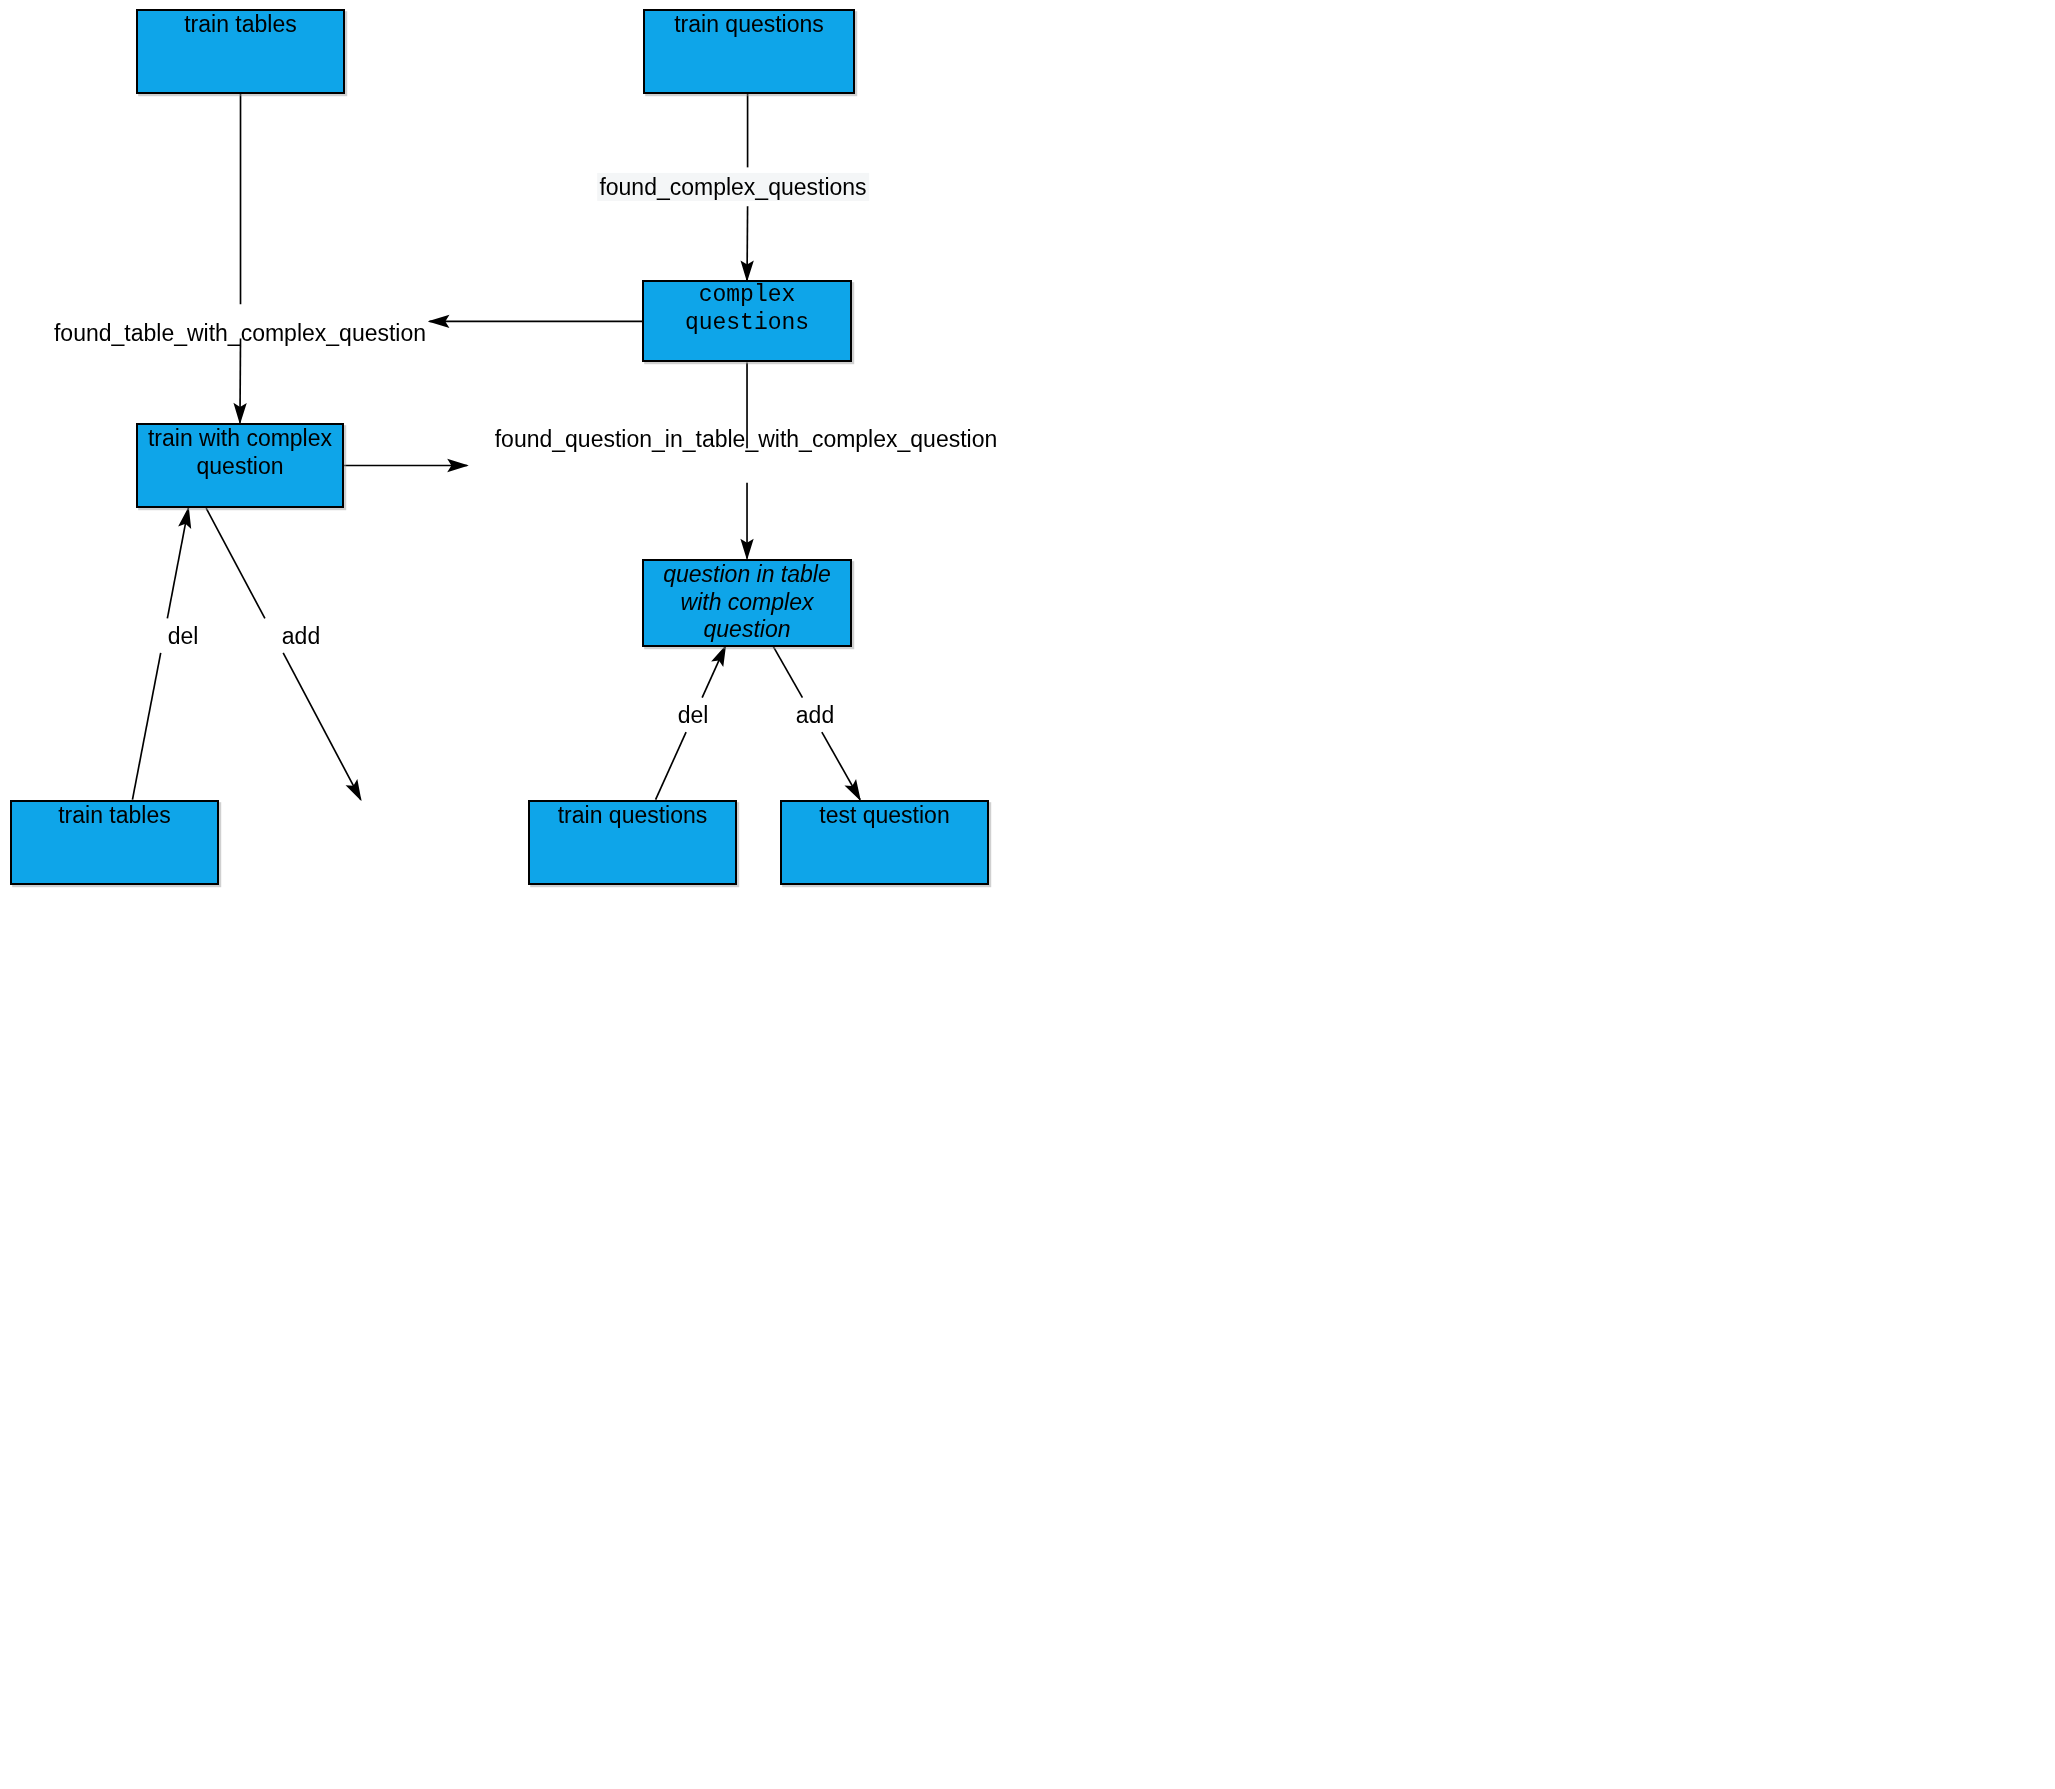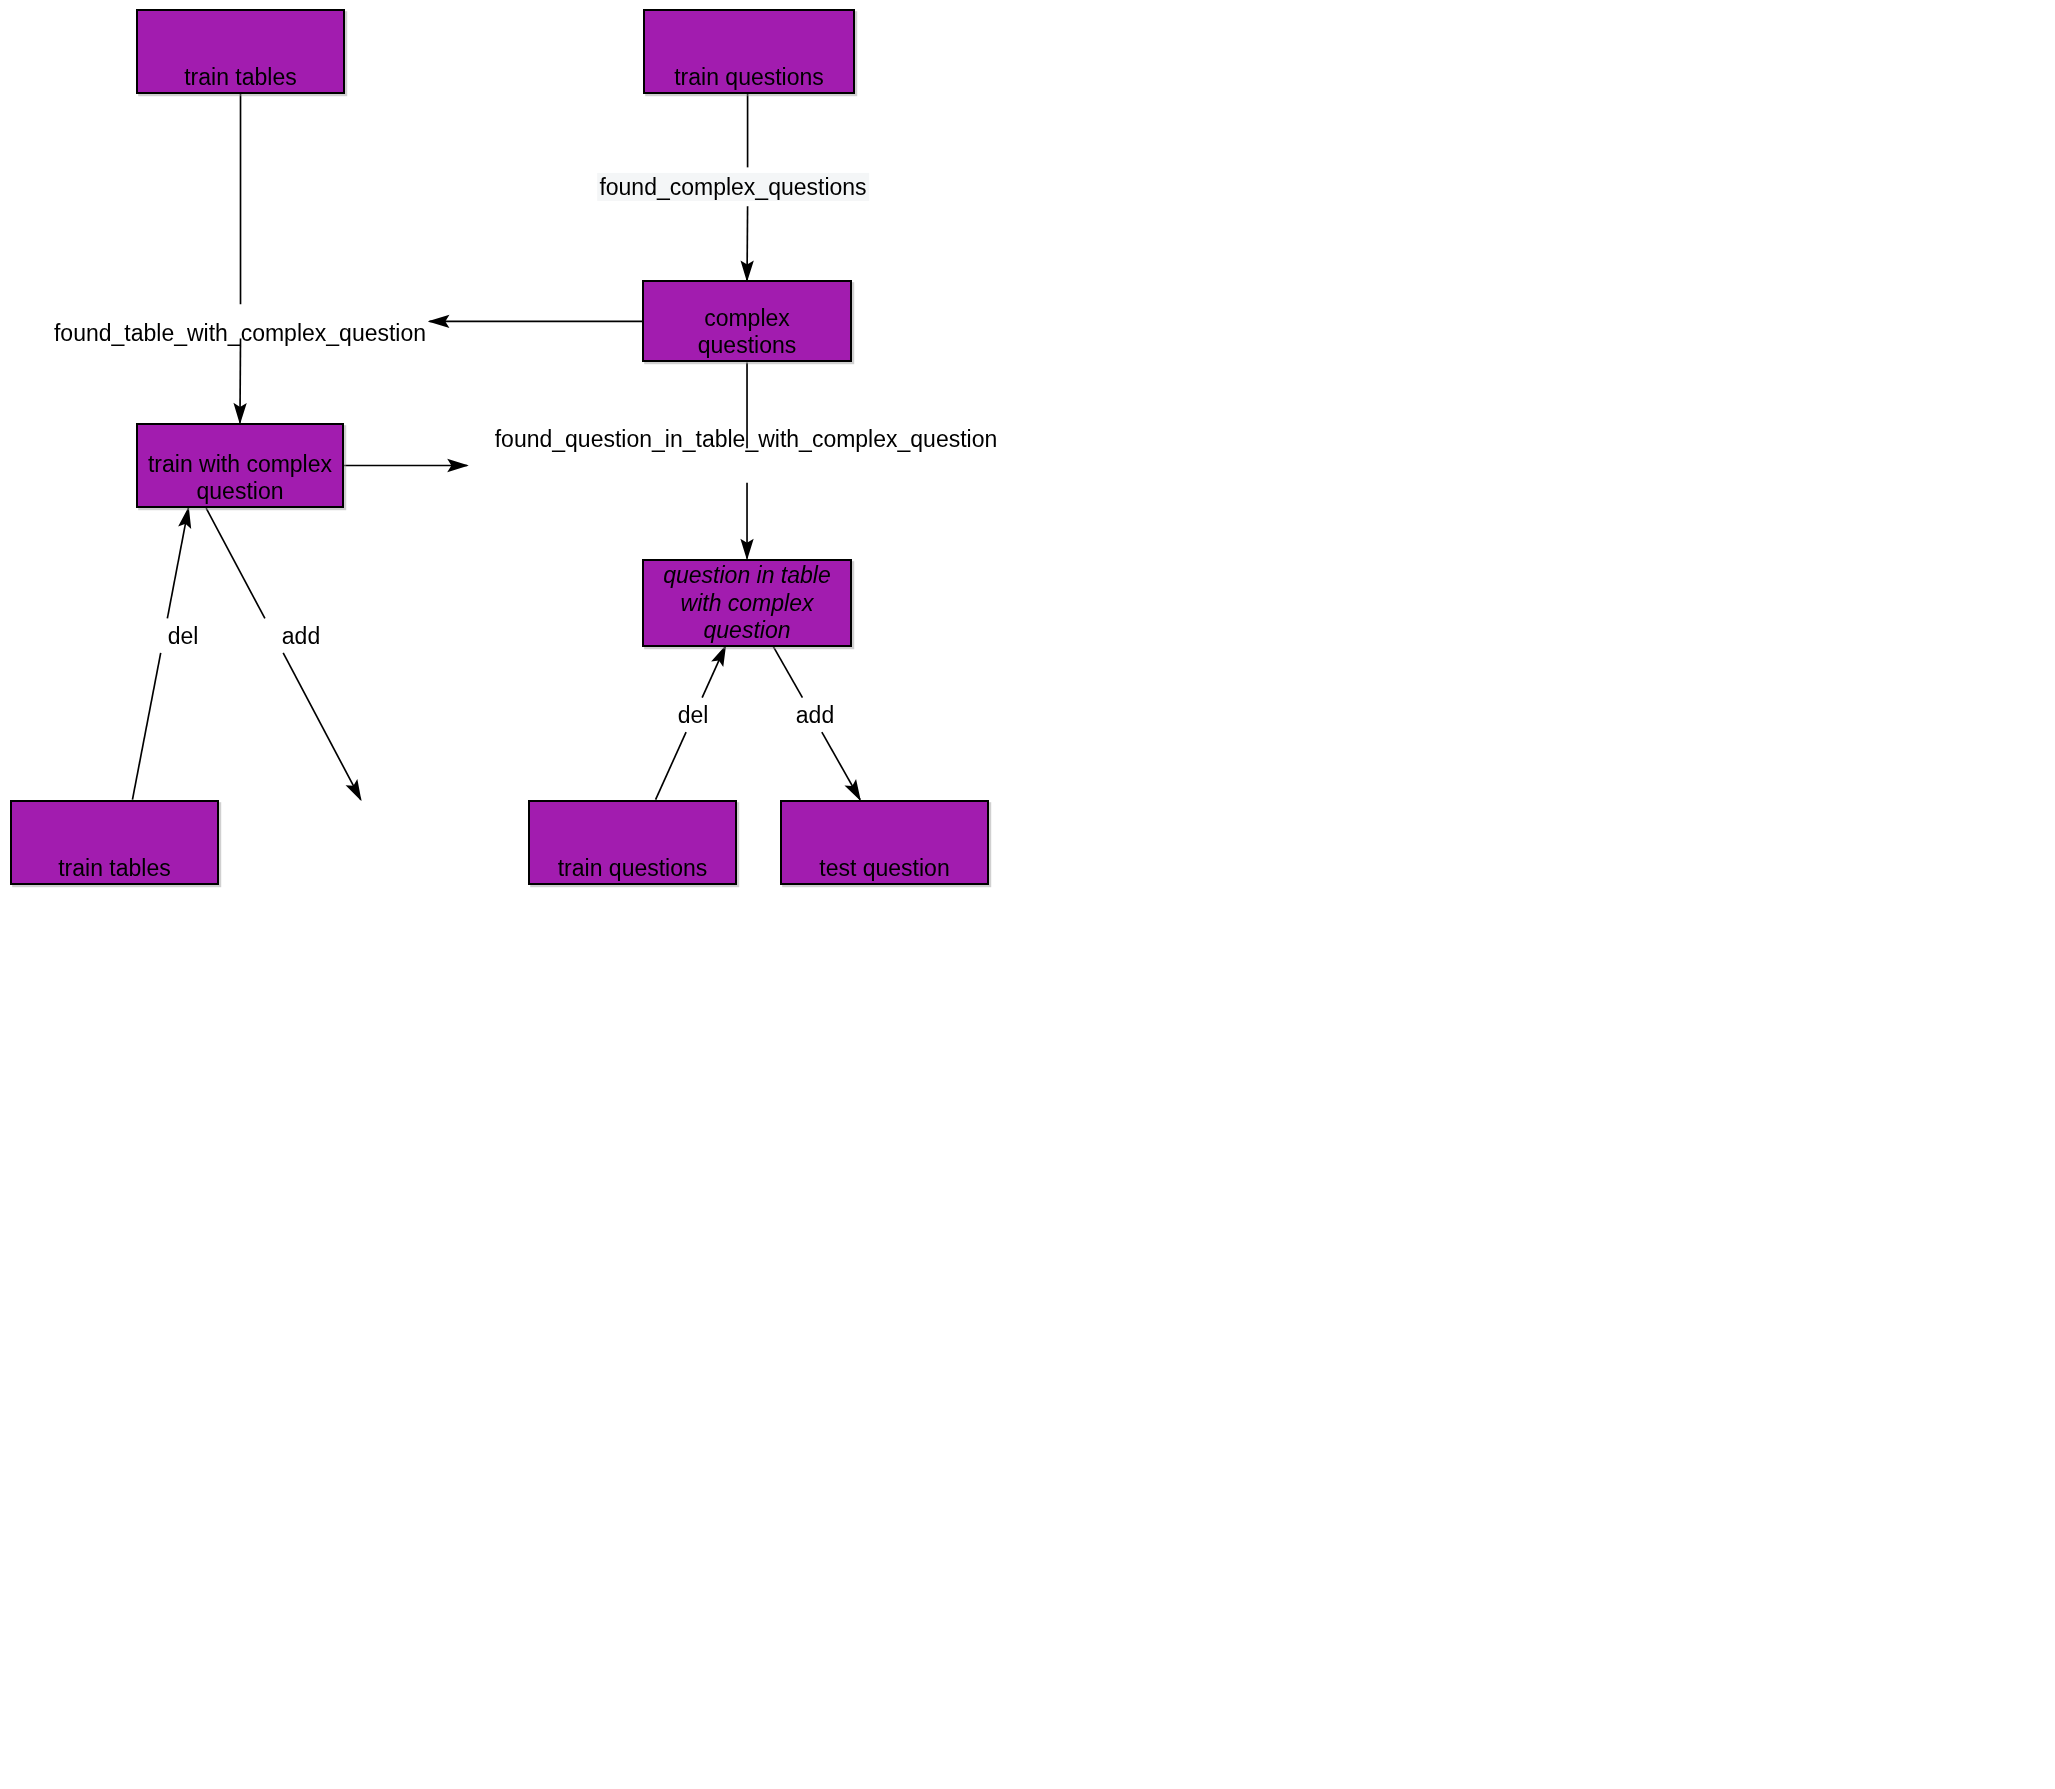--- a/index.html
+++ b/index.html
@@ -4,22 +4,22 @@
 <style>
   html, body { margin:0; padding:0; background:#ffffff; }
   .canvas {
     position:relative; width:1028px; height:895px; background:#ffffff;
     font-family:"Liberation Sans", sans-serif; color:#000;
     overflow:hidden;
   }
   svg.edges { position:absolute; left:0; top:0; width:1028px; height:895px; }
   .node {
     position:absolute; box-sizing:border-box;
-    display:flex; align-items:flex-end; justify-content:center;
-    background:#a21caf; border:2.2px solid #000000;
+    display:flex; align-items:flex-start; justify-content:center;
+    background:#0ea5e9; border:2.2px solid #000000;
     box-shadow:2.2px 2.2px 0 rgba(150,150,150,0.45);
     font-size:23px; line-height:1.2; text-align:center;
   }
   .node .lbl { display:block; }
   .edge-label {
     position:absolute; transform:translate(-50%,-50%);
     font-size:23px; white-space:nowrap; padding:0.6px 2.2px;
   }
   .edge-label.bg { background:#f4f6f7; }
   line { stroke:#000; stroke-width:3; }
@@ -62,21 +62,21 @@
     <line x1="1483" y1="1321" x2="1552" y2="1443" marker-end="url(#arrow)"></line>
   </svg>
 
   <div class="node" style="left:136px; top:8.9px;  width:209px; height:85px;">
     <span class="lbl">train tables</span>
   </div>
   <div class="node" style="left:643px; top:8.9px; width:212px; height:85px;">
     <span class="lbl">train questions</span>
   </div>
   <div class="node" style="left:642px; top:280px; width:210px; height:82px;">
-    <span class="lbl" style="width:144px;">complex questions</span>
+    <span class="lbl" style="width:144px;font-family:Liberation Mono, monospace;">complex questions</span>
   </div>
   <div class="node" style="left:136px; top:423px; width:208px; height:85px;">
     <span class="lbl" style="width:195px;">train with complex question</span>
   </div>
   <div class="node" style="left:642px; top:559px; width:210px; height:88px;font-style:italic;">
     <span class="lbl" style="width:175px;">question in table with complex question</span>
   </div>
   <div class="node" style="left:10px; top:800px; width:209px; height:85px;">
     <span class="lbl">train tables</span>
   </div>

